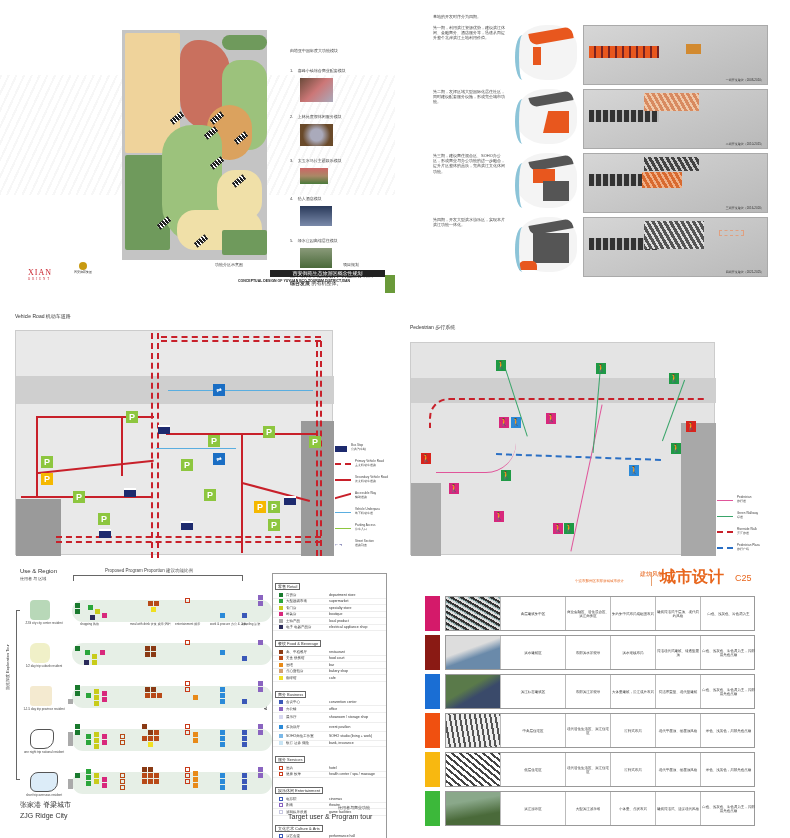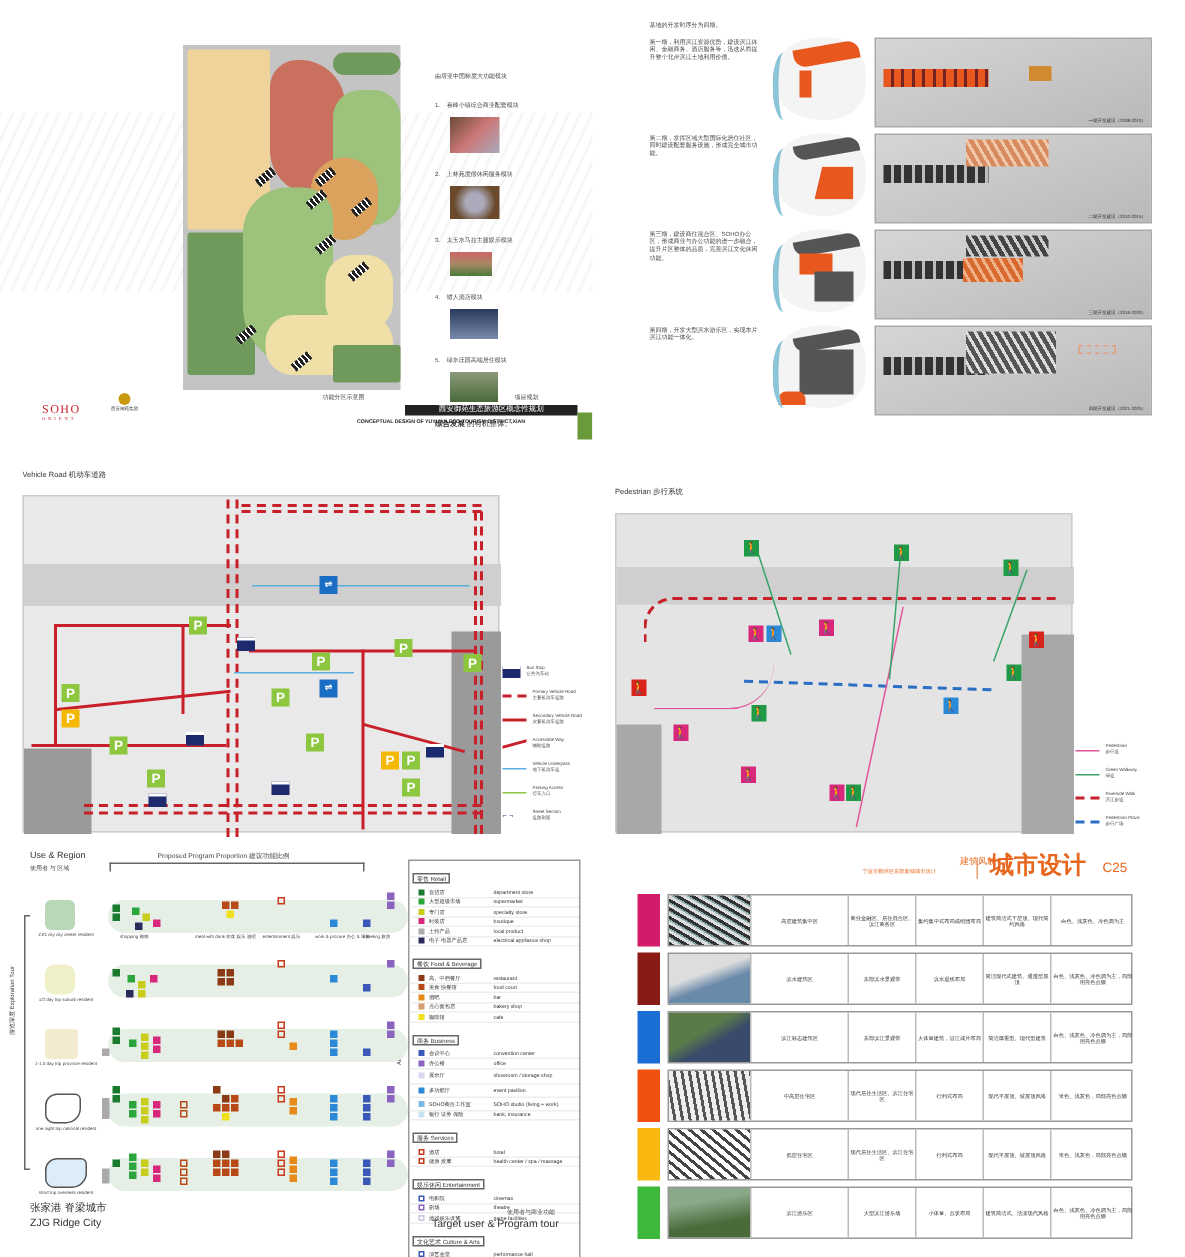--- a/index.html
+++ b/index.html
@@ -98,21 +98,21 @@
       <span>五个模块间</span>
       <b>相互支撑、良性互动</b>
       <span>构成</span><br>
       <b>综合发展</b>
       <span>的有机整体。</span>
     </div>
   </div>
   <div class="tiny" style="position:absolute;left:215px;top:262px">功能分区示意图</div>
   <div class="tiny" style="position:absolute;left:343px;top:262px">项目规划</div>
   <div style="position:absolute;left:28px;top:268px;font-family:'Liberation Serif',serif;font-size:8px;color:#c8202a;letter-spacing:1px">
-    <span>SOHO</span>
+    <span>XIAN</span>
     <div style="font-size:3px;letter-spacing:2px">ORIENT</div>
   </div>
   <div style="position:absolute;left:68px;top:262px;width:30px;text-align:center">
     <div style="width:8px;height:8px;border-radius:50%;background:#c89a10;margin:0 auto"></div>
     <div style="font-size:3px">西安御苑集团</div>
   </div>
   <div style="position:absolute;left:270px;top:270px;width:115px;height:7px;background:#222;color:#fff;font-size:5px;text-align:center;line-height:7px">西安御苑生态旅游区概念性规划</div>
   <div style="position:absolute;left:238px;top:279px;font-size:3.5px;font-weight:bold;color:#222">CONCEPTUAL DESIGN OF YUYUAN ECO-TOURISM DISTRICT,XIAN</div>
   <div style="position:absolute;left:385px;top:275px;width:10px;height:18px;background:#6a9a3a"></div>
 </div>

